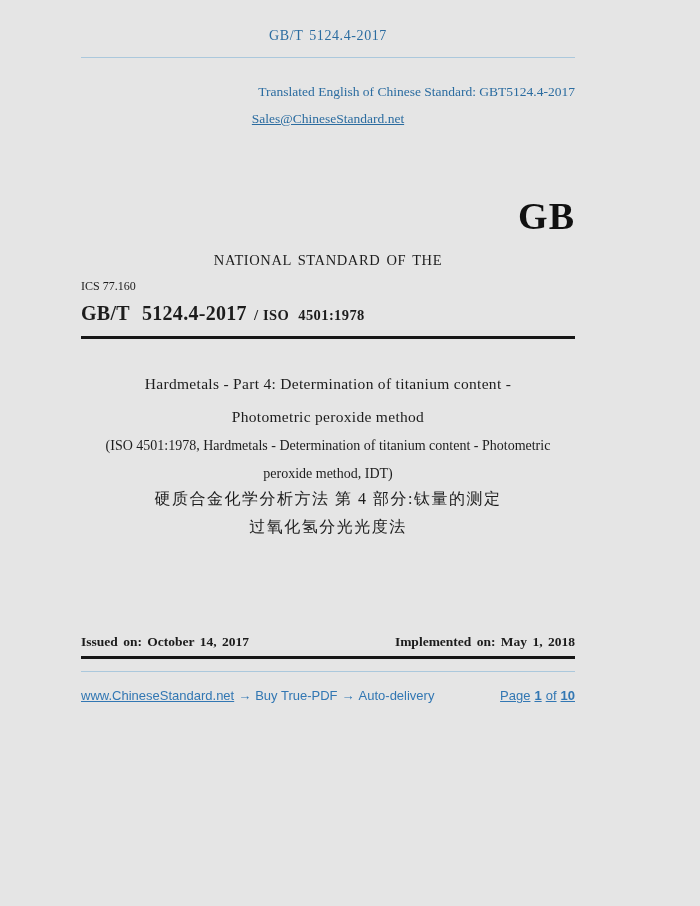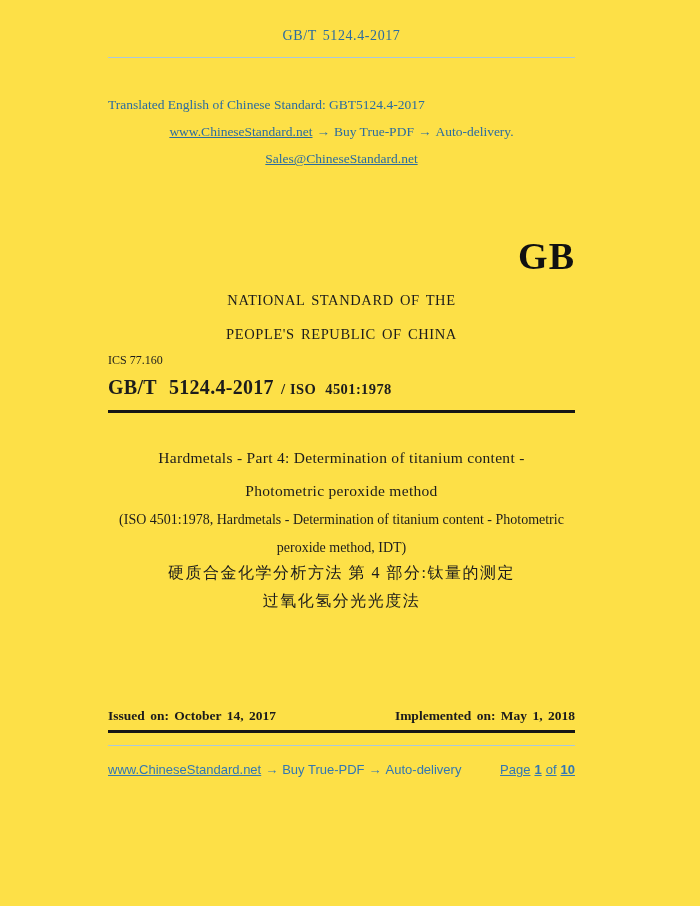--- a/index.html
+++ b/index.html
@@ -1,34 +1,34 @@
 <!DOCTYPE html>
 <html><head>
 <meta charset="utf-8">
 <style>
   html,body{margin:0;padding:0;background:#ffffff;}
   .page{
     position:relative;
     width:700px;height:906px;
     margin:0 auto;
     box-sizing:border-box;
-    padding:27px 125px 0 108px;
-    background:#fde047;
+    padding:27px 125px 0 81px;
+    background:#e5e5e5;
     font-family:"Liberation Serif","DejaVu Serif",serif;
     color:#1c1c1c;
     overflow:hidden;
   }
   .serif-blue{color:#2b6ca0;}
   .rule{border:0;margin:0;}
   .rule.light{height:1px;background:#abc8dc;margin-top:12px;}
   .rule.thick{height:3px;background:#161616;margin-top:6px;}
   .rule.thick2{height:3px;background:#161616;margin-top:5px;}
 
   .doc-code{font-size:14px;line-height:18px;text-align:center;letter-spacing:0.6px;word-spacing:2px;}
-  .translated{margin-top:37px;font-size:13.5px;line-height:19px;text-align:left;}
+  .translated{margin-top:24px;font-size:13.5px;line-height:19px;text-align:right;}
   .linkline{margin-top:8px;font-size:13.5px;line-height:19px;text-align:center;}
   .emailline{margin-top:8px;font-size:13.5px;line-height:19px;text-align:center;}
   .underline{text-decoration:underline;color:#2b6ca0;cursor:pointer;}
 
   .gb-logo{margin-top:65px;text-align:right;font-size:38px;line-height:46px;font-weight:bold;letter-spacing:1px;color:#111;}
   .natl{font-size:14.5px;line-height:20px;text-align:center;letter-spacing:0.6px;word-spacing:2px;}
   .natl.l1{margin-top:11px;}
   .natl.l2{margin-top:14px;}
   .ics{font-size:12px;line-height:16px;text-align:left;}
   .ics.l1{margin-top:8px;}
@@ -68,32 +68,28 @@
 </style>
 </head>
 <body>
 
 <div class="page">
 
   <header>
     <div class="doc-code serif-blue">GB/T 5124.4-2017</div>
     <div class="rule light"></div>
     <div class="translated serif-blue">Translated English of Chinese Standard: GBT5124.4-2017</div>
-    <div class="linkline serif-blue">
-      <span class="underline">www.ChineseStandard.net</span><span class="arrow">→</span><span>Buy True-PDF</span><span class="arrow">→</span><span>Auto-delivery.</span>
-    </div>
     <div class="emailline">
       <span class="underline">Sales@ChineseStandard.net</span>
     </div>
   </header>
 
   <main>
     <div class="gb-logo">GB</div>
     <div class="natl l1">NATIONAL STANDARD OF THE</div>
-    <div class="natl l2">PEOPLE'S REPUBLIC OF CHINA</div>
     <div class="ics l1">ICS 77.160</div>
 
     <div class="code-row">
       <span class="code-big">GB/T 5124.4-2017</span><span class="code-sep">/</span><span class="code-iso">ISO 4501:1978</span>
     </div>
     <div class="rule thick"></div>
 
     <div class="title-en l1">Hardmetals - Part 4: Determination of titanium content -</div>
     <div class="title-en l2">Photometric peroxide method</div>
     <div class="title-iso l1">(ISO 4501:1978, Hardmetals - Determination of titanium content - Photometric</div>

